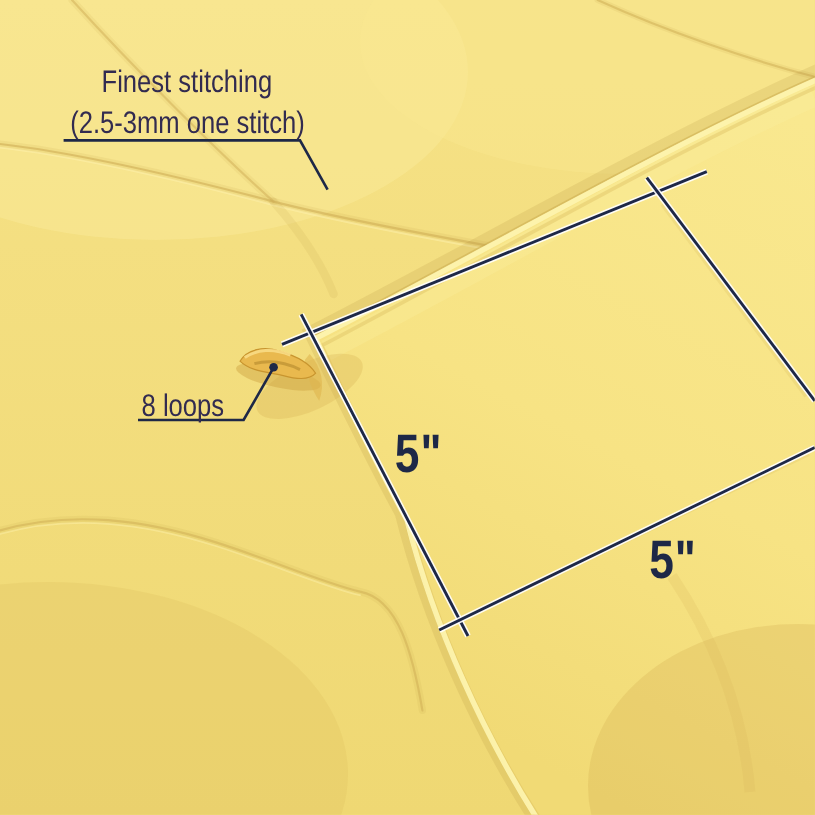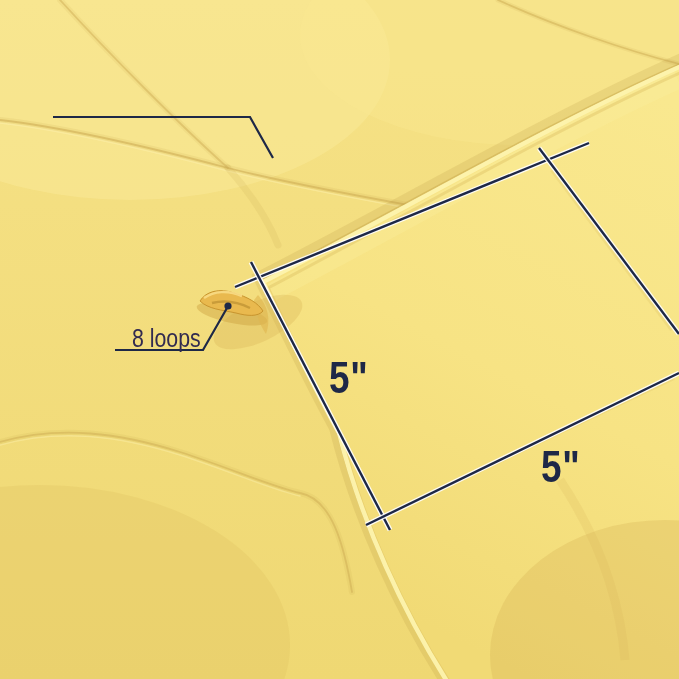--- a/index.html
+++ b/index.html
@@ -14,21 +14,21 @@
   *{margin:0;padding:0;box-sizing:border-box;}
   html,body{width:679px;height:679px;overflow:hidden;background:#f4df7d;
     font-family:"Liberation Sans",sans-serif;}
   #stage{position:relative;width:679px;height:679px;overflow:hidden;}
   #scene{position:absolute;left:0;top:0;}
   .label{position:absolute;color:var(--annotation-navy);line-height:34px;
     font-size:26px;white-space:nowrap;}
   .narrow{display:inline-block;transform:scaleX(0.82);transform-origin:center top;}
   .narrow-l{display:inline-block;transform:scaleX(0.82);transform-origin:left top;}
   #stitching-label{left:18px;top:51px;width:276px;text-align:center;}
-  #loops-label{left:132px;top:321px;}
+  #loops-label{left:118px;top:321px;}
   .dim{position:absolute;color:var(--dimension-navy);font-size:45px;font-weight:700;
     line-height:45px;letter-spacing:1px;white-space:nowrap;}
   #dim-left{left:329px;top:355px;}
   #dim-bottom{left:541px;top:444px;}
   #caption-banner{position:absolute;left:8px;top:615px;width:442px;height:46px;
     background:var(--banner-bg);border-radius:6px;display:flex;align-items:center;
     padding-left:10px;color:var(--banner-text);font-size:24px;font-weight:700;
     letter-spacing:-0.5px;white-space:nowrap;}
 </style>
 </head>
@@ -103,20 +103,24 @@
       <path d="M366,525 L679,373" stroke="var(--dimension-navy)" stroke-width="2.4"></path>
     </g>
 
     <g fill="none" stroke="var(--dimension-navy)" stroke-width="2.2">
       <path d="M53,117 L250,117 L273,158"></path>
       <path d="M115,350 L203,350 L227,308"></path>
     </g>
     <circle cx="228" cy="306" r="3.6" fill="var(--dimension-navy)"></circle>
   </svg>
 
+  <div class="label" id="stitching-label">
+    <span class="narrow">Finest stitching</span><br>
+    <span class="narrow">(2.5-3mm one stitch)</span>
+  </div>
 
   <div class="label" id="loops-label">
     <span class="narrow-l">8 loops</span>
   </div>
 
   <div class="dim" id="dim-left">
     <span class="narrow-l">5"</span>
   </div>
 
   <div class="dim" id="dim-bottom">

